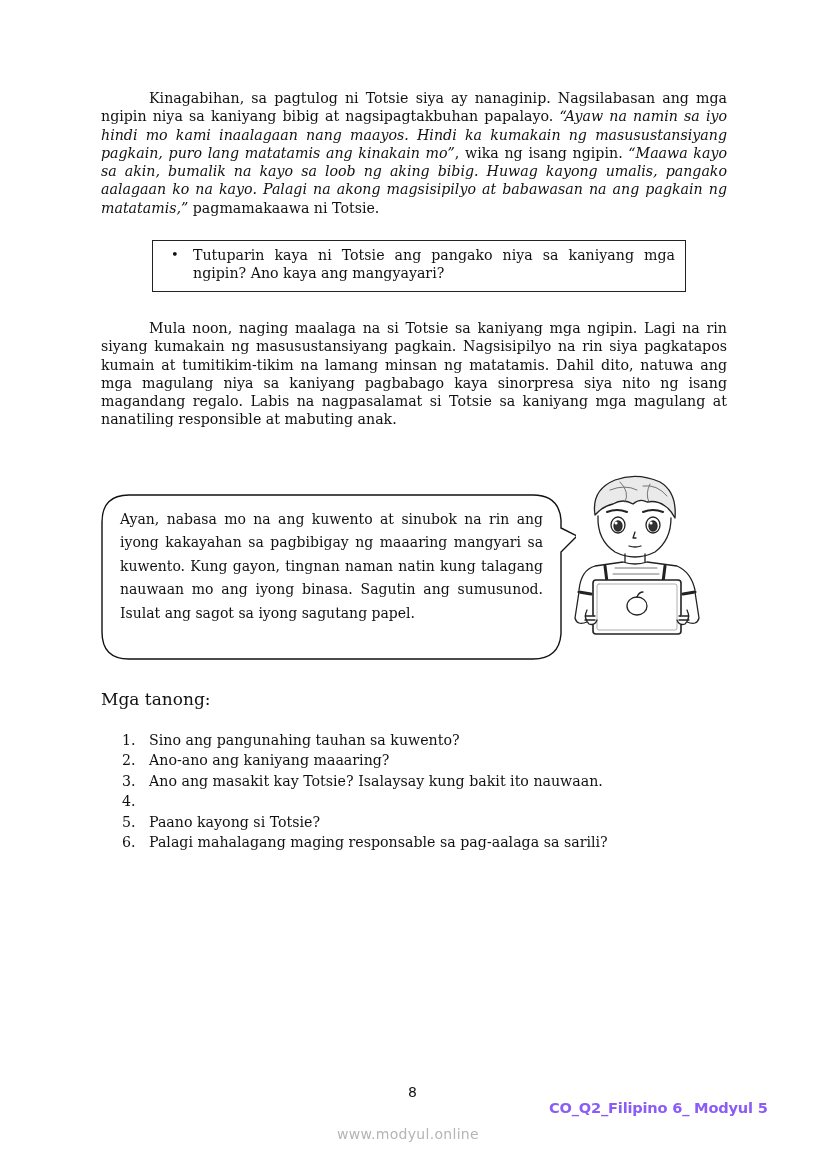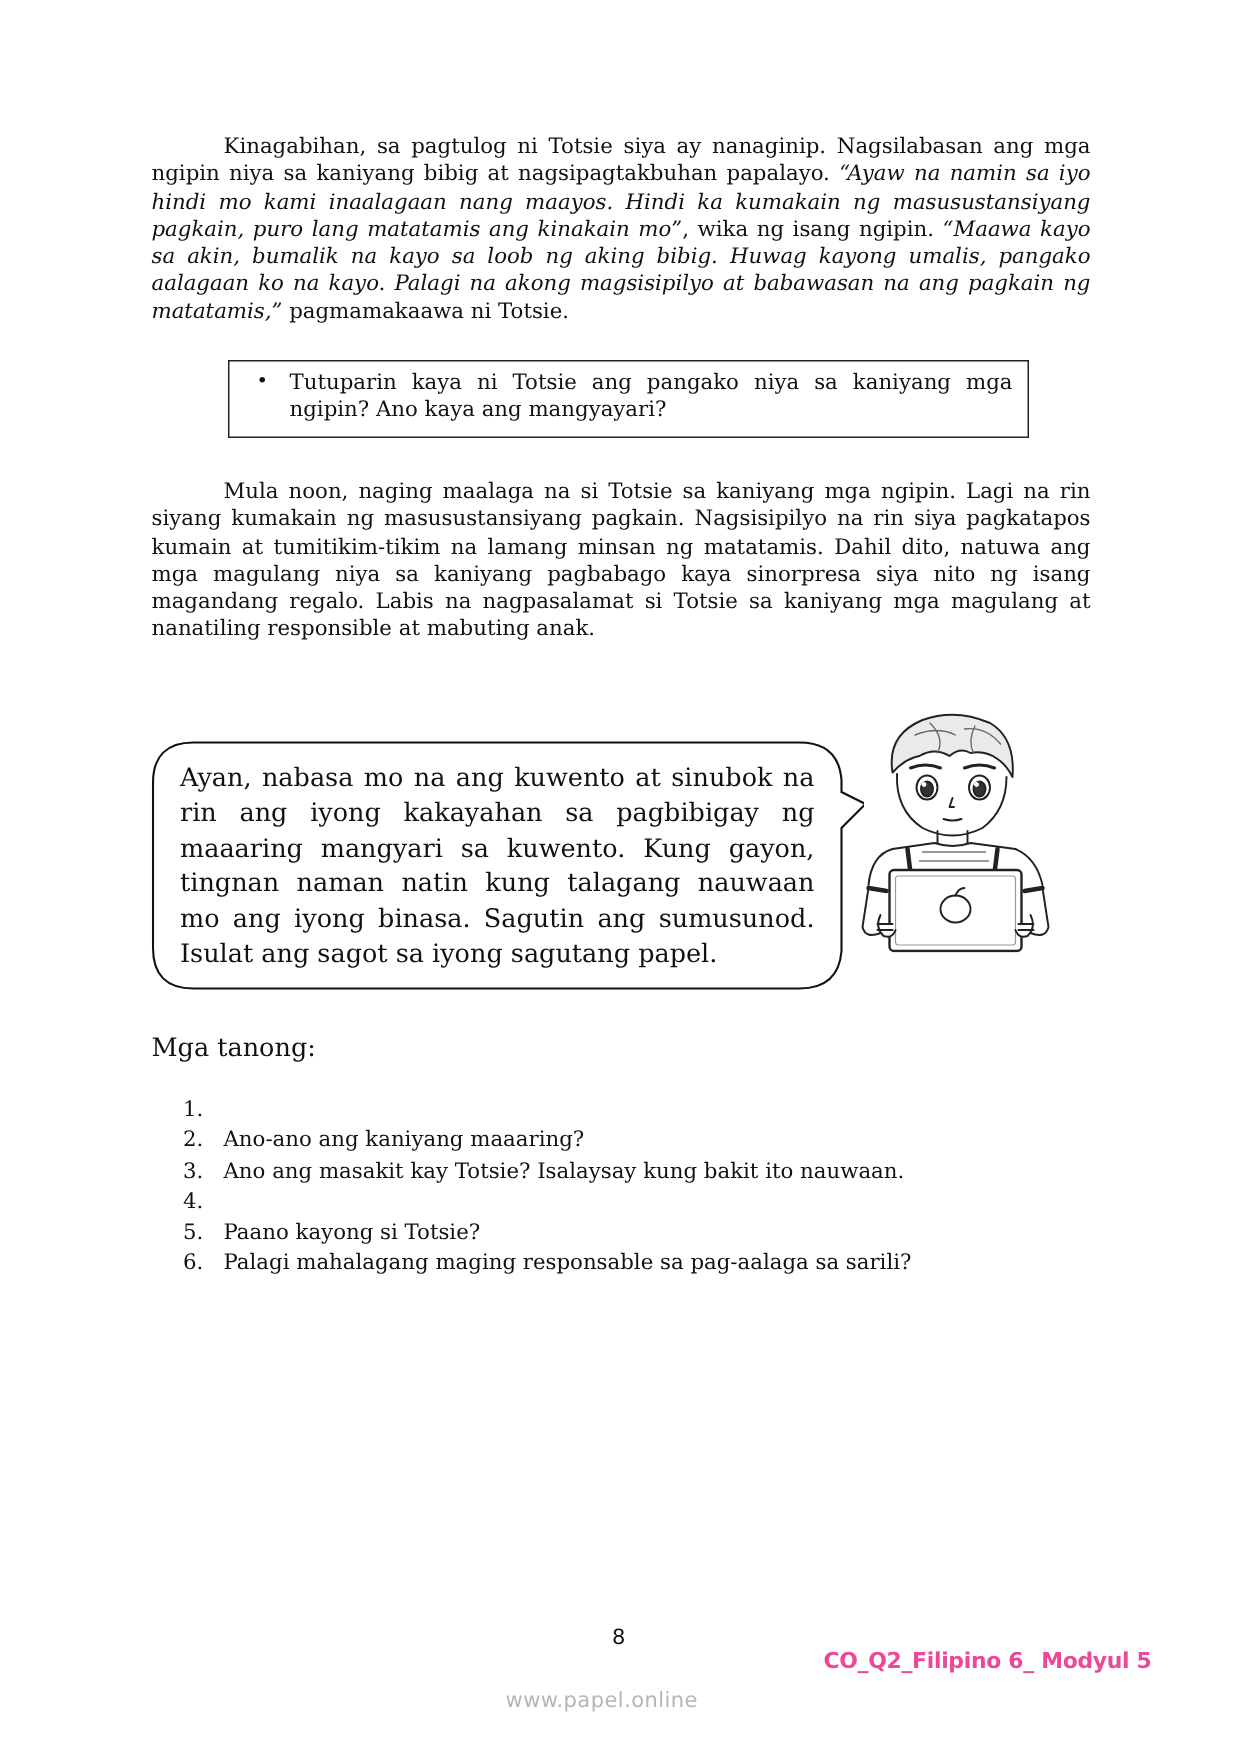--- a/index.html
+++ b/index.html
@@ -37,21 +37,21 @@
   .speech-bubble {
     position: absolute;
     left: 101px; top: 494px;
     width: 461px; height: 166px;
   }
   .speech-bubble svg { position: absolute; left: 0; top: 0; }
   .speech-text {
     position: absolute;
     left: 19px; top: 14px;
     width: 423px;
-    font-size: 17px;
+    font-size: 14px;
     line-height: 23.4px;
     text-align: justify;
     text-align-last: left;
   }
 
   .character {
     position: absolute;
     left: 565px; top: 470px;
     width: 145px; height: 165px;
   }
@@ -77,21 +77,21 @@
     font-family: "DejaVu Sans", "Liberation Sans", sans-serif;
     font-size: 14px;
   }
   .module-code {
     position: absolute;
     left: 549px; top: 1099px;
     font-family: "DejaVu Sans", "Liberation Sans", sans-serif;
     font-weight: bold;
     font-size: 14.6px;
     letter-spacing: -0.2px;
-    color: #ec4899;
+    color: #8b5cf6;
   }
   .watermark {
     position: absolute;
     left: 337px; top: 1126px;
     font-family: "DejaVu Sans", "Liberation Sans", sans-serif;
     font-size: 14px;
     color: #b5b5b5;
     letter-spacing: 0.3px;
   }
 </style>
@@ -168,20 +168,21 @@
 
     <path d="M22 140 Q18 148 24 154 Q30 156 32 150 M20 146 L30 146 M20 150 L30 150" fill="#fff"></path>
     <path d="M122 140 Q126 148 120 154 Q114 156 112 150 M124 146 L114 146 M124 150 L114 150" fill="#fff"></path>
   </svg>
 </div>
 
 <div class="questions-heading">Mga tanong:</div>
 <ol class="questions-list">
   <li>
       <span class="num">1.</span>
+      <span>Sino ang pangunahing tauhan sa kuwento?</span>
     </li>
   <li>
       <span class="num">2.</span>
       <span>Ano-ano ang kaniyang maaaring?</span>
     </li>
   <li>
       <span class="num">3.</span>
       <span>Ano ang masakit kay Totsie? Isalaysay kung bakit ito nauwaan.</span>
     </li>
   <li>
@@ -192,13 +193,13 @@
       <span>Paano kayong si Totsie?</span>
     </li>
   <li>
       <span class="num">6.</span>
       <span>Palagi mahalagang maging responsable sa pag-aalaga sa sarili?</span>
     </li>
 </ol>
 
 <div class="page-number">8</div>
 <div class="module-code">CO_Q2_Filipino 6_ Modyul 5</div>
-<div class="watermark">www.papel.online</div>
+<div class="watermark">www.modyul.online</div>
 
 </body></html>

